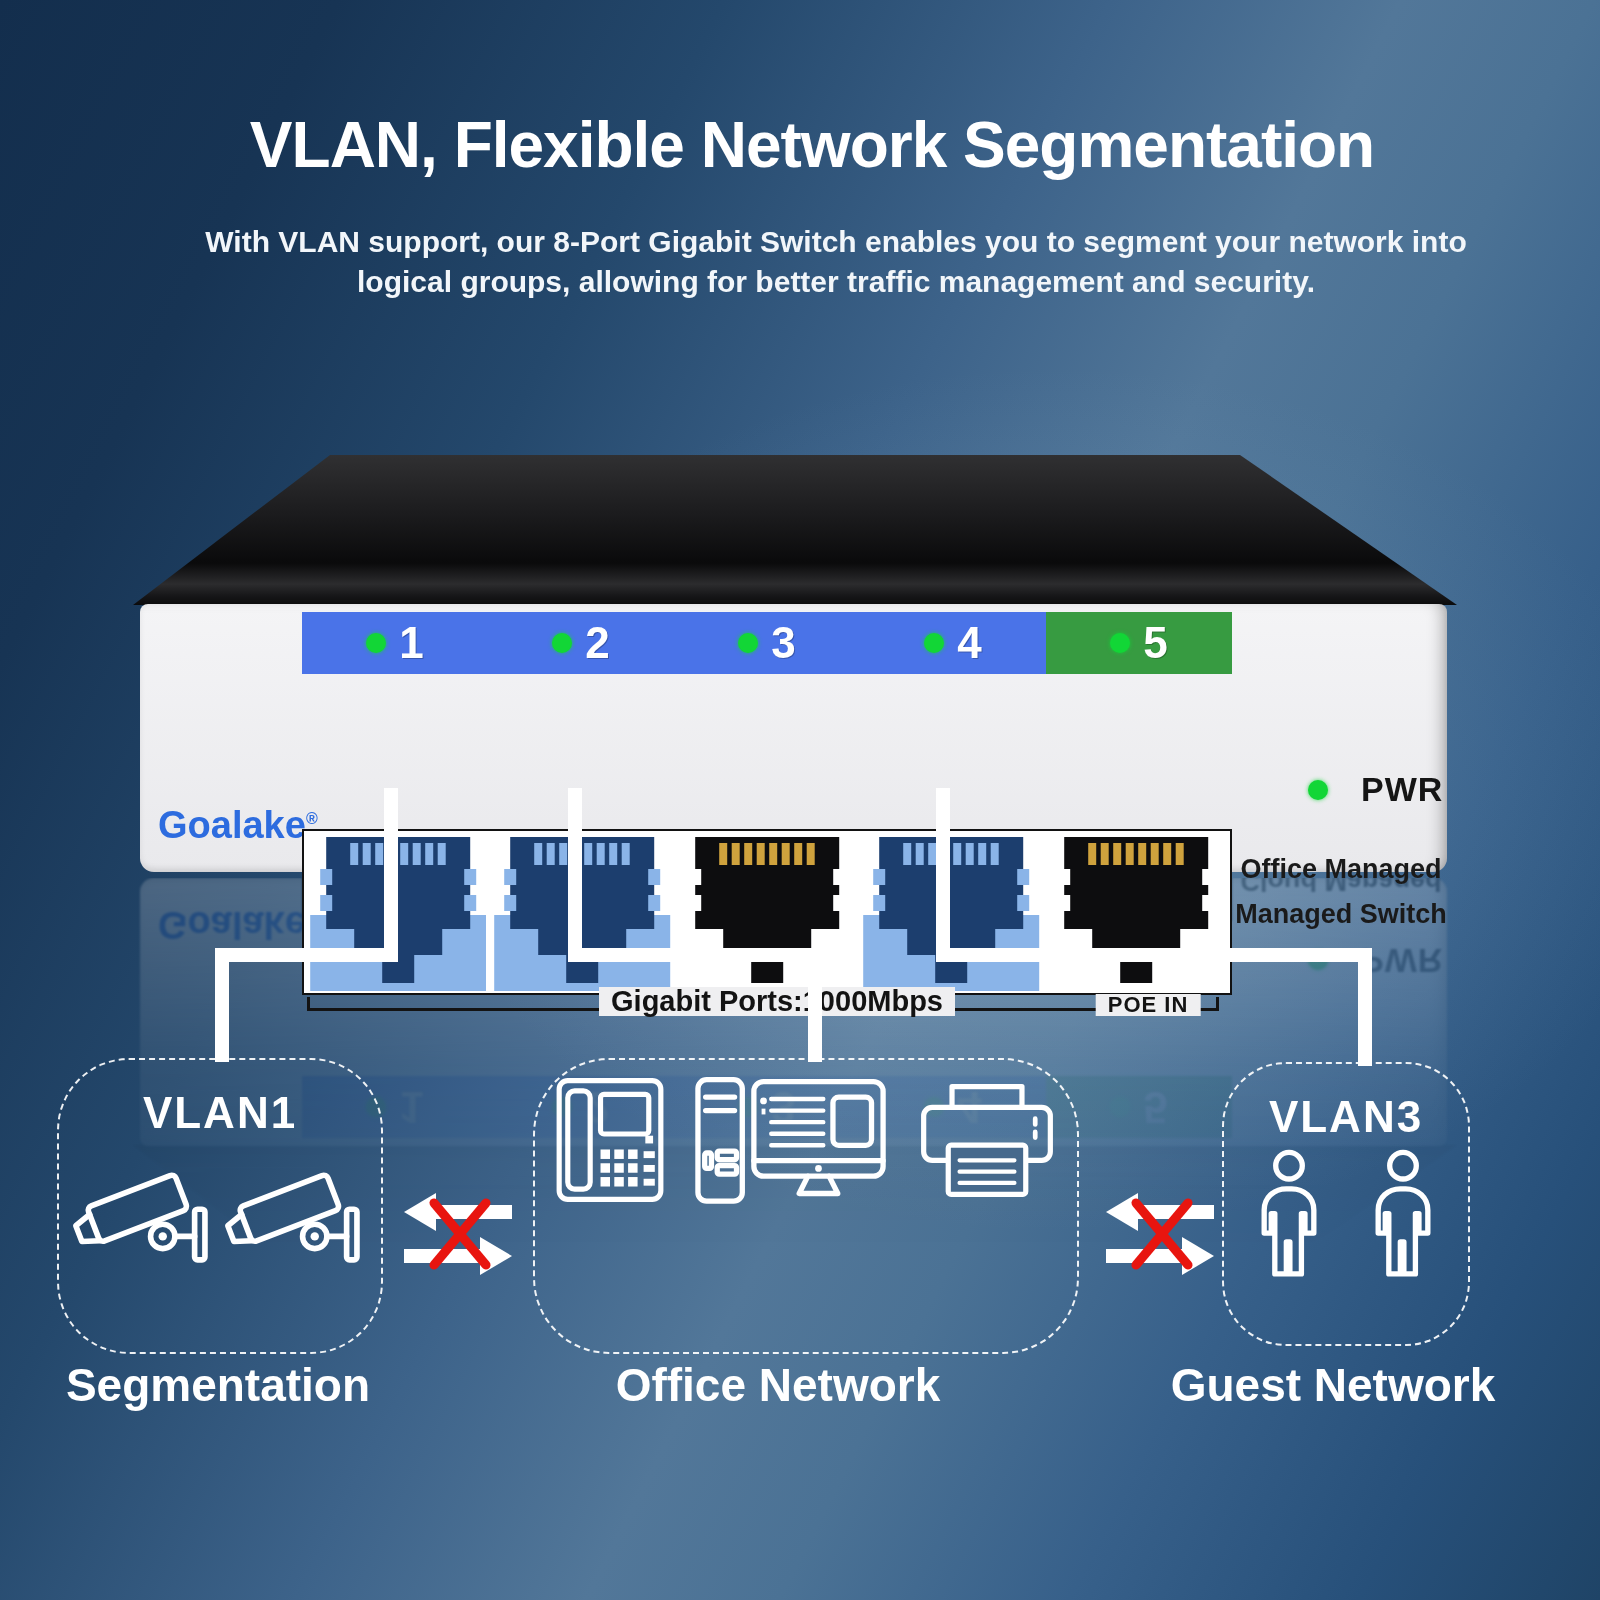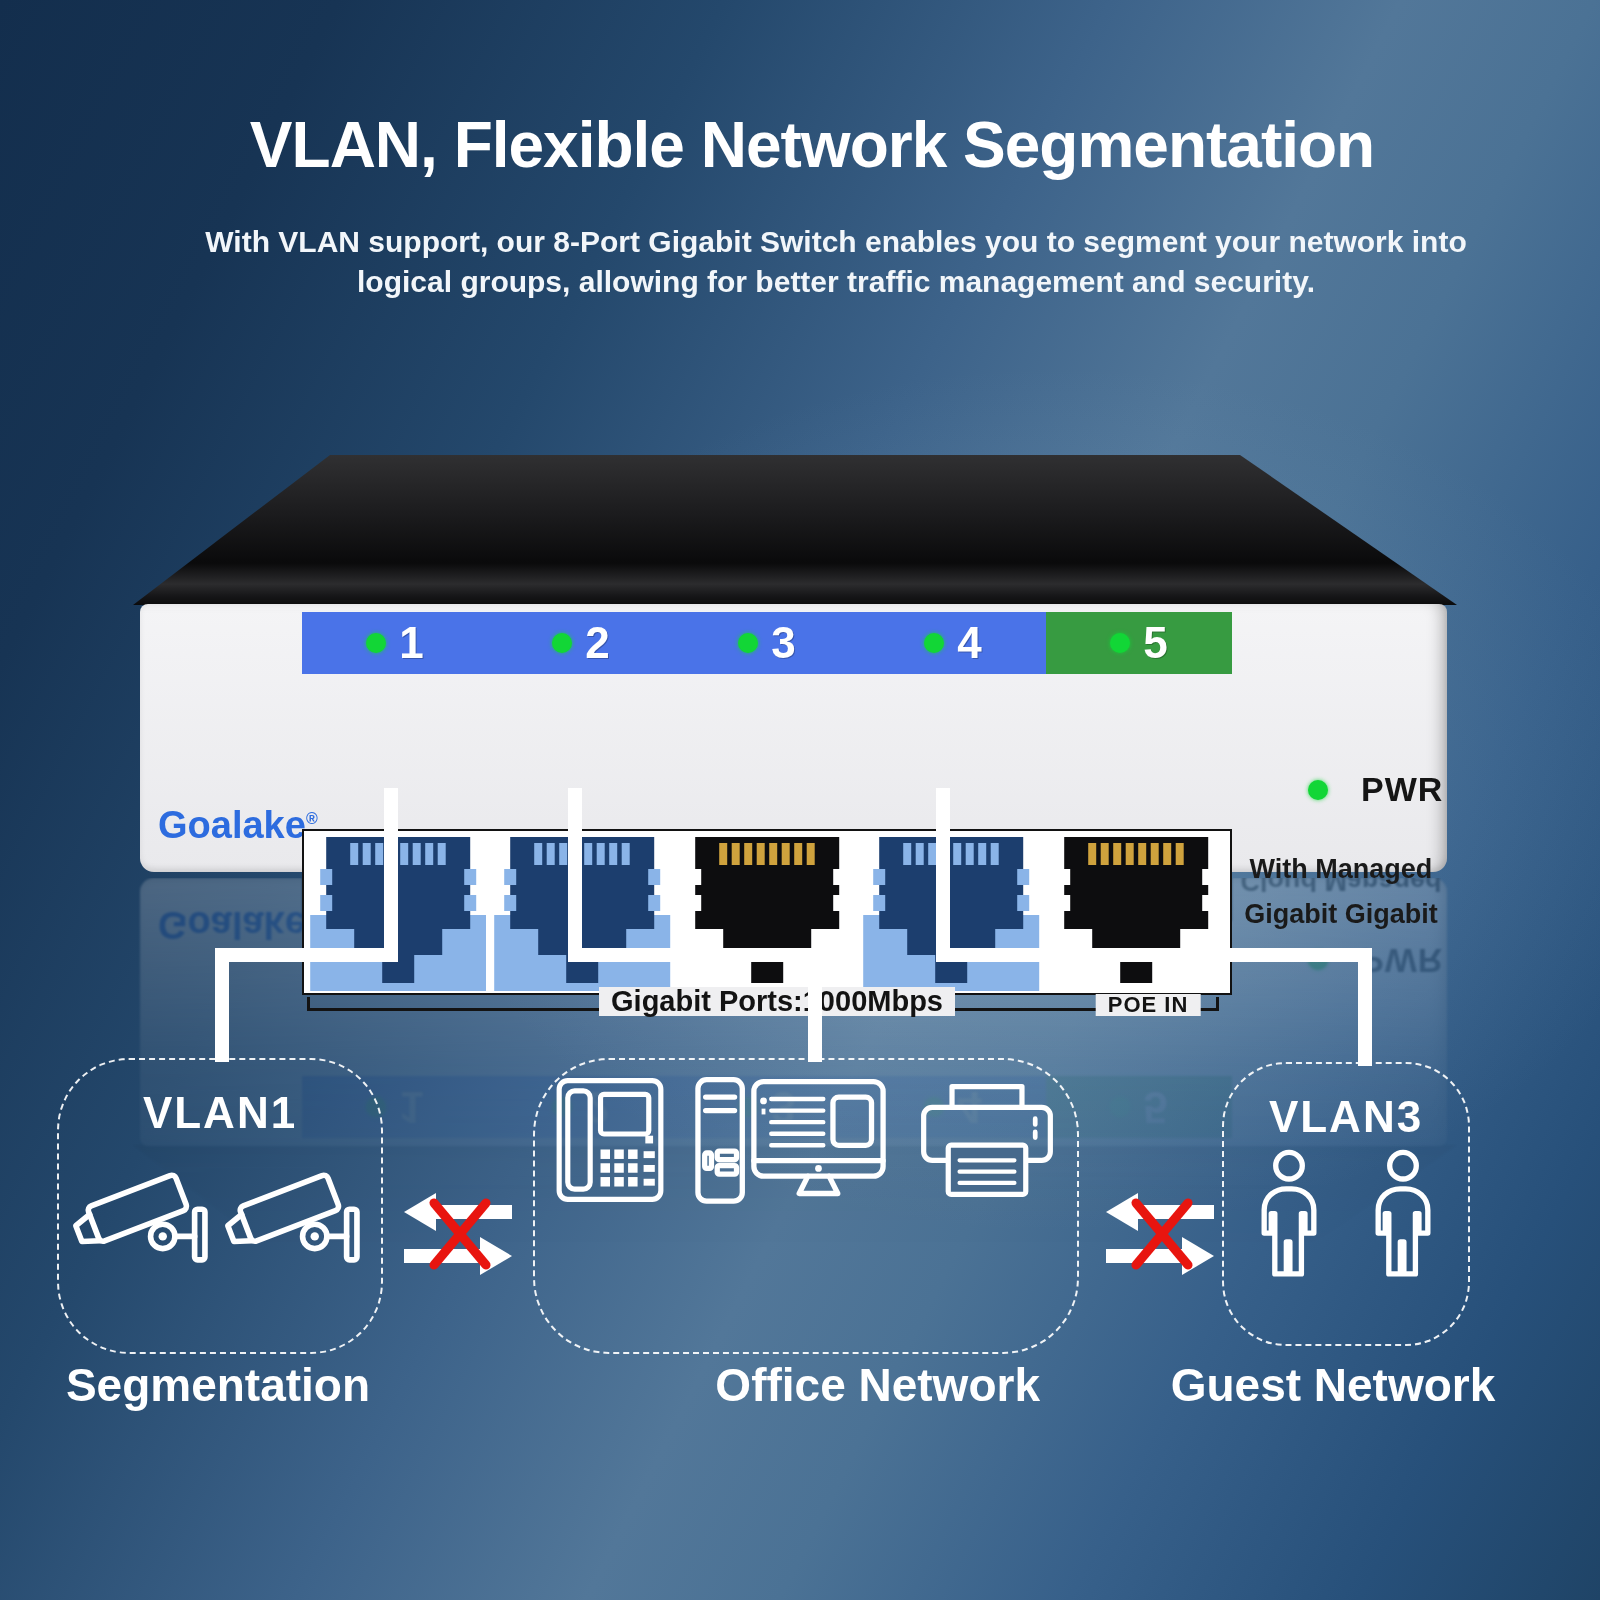--- a/index.html
+++ b/index.html
@@ -113,21 +113,21 @@
   .vlan-icons{display:flex;align-items:center;justify-content:center;margin-top:14px;}
   .vb1 .vlan-icons{gap:2px;margin-top:18px;}
   .vb2 .vlan-icons{gap:26px;margin-top:12px;}
   .vb3 .vlan-icons{gap:32px;margin-top:6px;}
   .icon-svg{display:block;}
   .net-label{
     position:absolute;top:1358px;color:#fff;font-size:46px;font-weight:bold;
     text-align:center;z-index:6;white-space:nowrap;
   }
   .nl1{left:18px;width:400px;}
-  .nl2{left:560px;width:480px;text-align:right;}
+  .nl2{left:538px;width:480px;}
   .nl3{left:1133px;width:400px;}
   .blocked{position:absolute;z-index:6;}
   .bk1{left:402px;top:1191px;}
   .bk2{left:1104px;top:1191px;}
 </style>
 </head>
 <body>
 
 <div class="canvas">
 
@@ -267,22 +267,22 @@
                 <rect class="pin" x="90" y="10" width="8" height="22"></rect>
                 <rect class="pin" x="102.5" y="10" width="8" height="22"></rect>
                 <rect class="pin" x="127.5" y="10" width="8" height="22"></rect>
                 <rect class="pin" x="115" y="10" width="8" height="22"></rect>
               </g>
           </svg>
         </div>
       </div>
 
       <div class="panel-caption">
-        <div>With Managed</div>
-        <div>Gigabit Gigabit</div>
+        <div>Office Managed</div>
+        <div>Managed Switch</div>
       </div>
 
       <div class="bracket">
         <span class="bracket-label blabel-main">Gigabit Ports:1000Mbps</span>
         <span class="bracket-label blabel-poe">POE IN</span>
       </div>
     </div>
   </div>
 
   <div>

